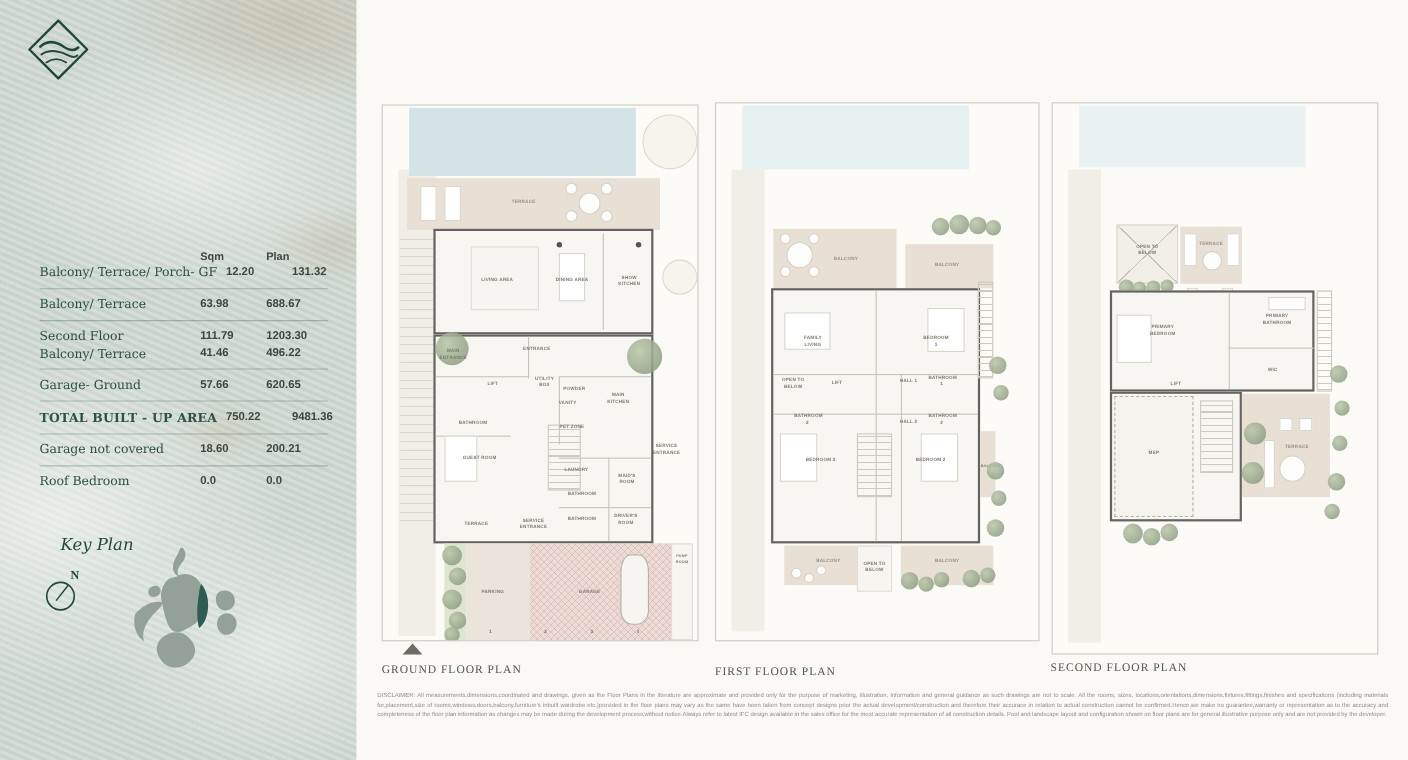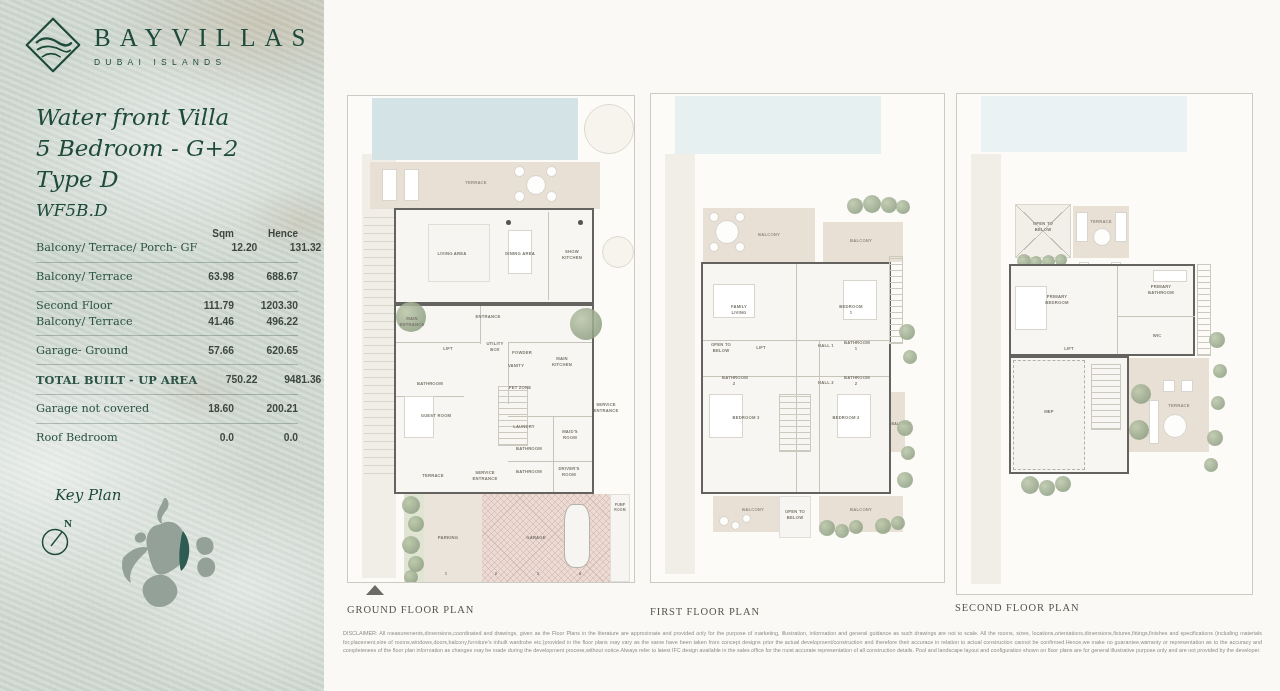--- a/index.html
+++ b/index.html
@@ -27,21 +27,21 @@
   .title-line { font-family:"DejaVu Serif", serif; font-style:italic; font-weight:500;
     font-size:23px; line-height:31px; color:#1e4a3c; }
   .code { margin-top:5px; font-family:"DejaVu Serif", serif; font-style:italic; font-size:17px; color:#1e4a3c; }
 
   .area-table { position:absolute; left:36px; right:26px; top:226px; }
   .t-head, .t-row { display:grid; grid-template-columns:1fr 52px 56px; column-gap:8px; align-items:center; }
   .t-head { min-height:14px; }
   .t-row { min-height:15.2px; }
   .t-label { font-family:"DejaVu Serif", serif; font-size:11.3px; color:#2b5346; white-space:nowrap; }
   .t-row.bold .t-label { font-weight:700; font-size:11.3px; letter-spacing:.2px; }
-  .t-num, .t-h { font-weight:700; font-size:10.3px; color:#3d473f; text-align:right; }
+  .t-num, .t-h { font-weight:700; font-size:10.3px; color:#3d473f; }
   .t-h { font-size:10px; }
   .t-div { border-top:1px solid rgba(50,80,65,.30); margin:6.5px 0; }
 
   .keyplan-label { position:absolute; left:24px; top:486px; font-family:"DejaVu Serif", serif;
     font-style:italic; font-size:15px; color:#1e4a3c;margin-left:31px; }
   .compass { position:absolute; left:38px; top:518px; }
   .compass-n { position:absolute; left:64px; top:517px; font-family:"Liberation Serif", serif;
     font-weight:700; font-size:11px; color:#1e4a3c; }
   .islands { position:absolute; left:103px; top:496px; }
 
@@ -106,38 +106,28 @@
 <div class="page">
 
   <aside class="sidebar">
     <div class="logo-row">
       <svg width="58" height="58" viewBox="0 0 64 64">
         <path d="M32 3 L61 32 L32 61 L3 32 Z" fill="none" stroke="#1e4a3c" stroke-width="2.4" stroke-linejoin="round"></path>
         <path d="M14 29 C22 22, 31 25, 37 29 C43 33, 48 34, 52 30" fill="none" stroke="#1e4a3c" stroke-width="2.6" stroke-linecap="round"></path>
         <path d="M15 37 C24 31, 35 34, 42 38 C46 40, 49 40, 51 38" fill="none" stroke="#1e4a3c" stroke-width="2" stroke-linecap="round"></path>
         <path d="M20 45 C27 40, 34 41, 40 45" fill="none" stroke="#1e4a3c" stroke-width="1.7" stroke-linecap="round"></path>
       </svg>
-      <div class="logo-text">
-        <div class="wordmark">BAYVILLAS</div>
-        <div class="brand-sub">DUBAI ISLANDS</div>
-      </div>
     </div>
 
-    <div class="titles">
-      <div class="title-line">Water front Villa</div>
-      <div class="title-line">5 Bedroom  -  G+2</div>
-      <div class="title-line">Type D</div>
-      <div class="code">WF5B.D</div>
-    </div>
 
     <div class="area-table" id="area-table">
       <div class="t-head">
         <span></span>
         <span class="t-h">Sqm</span>
-        <span class="t-h">Hence</span>
+        <span class="t-h">Plan</span>
       </div>
       <div id="table-rows">
           <div class="t-row">
             <span class="t-label">Balcony/ Terrace/ Porch- GF</span>
             <span class="t-num">12.20</span>
             <span class="t-num">131.32</span>
           </div>
           <div class="t-div"></div>
           <div class="t-row">
             <span class="t-label">Balcony/ Terrace</span>

